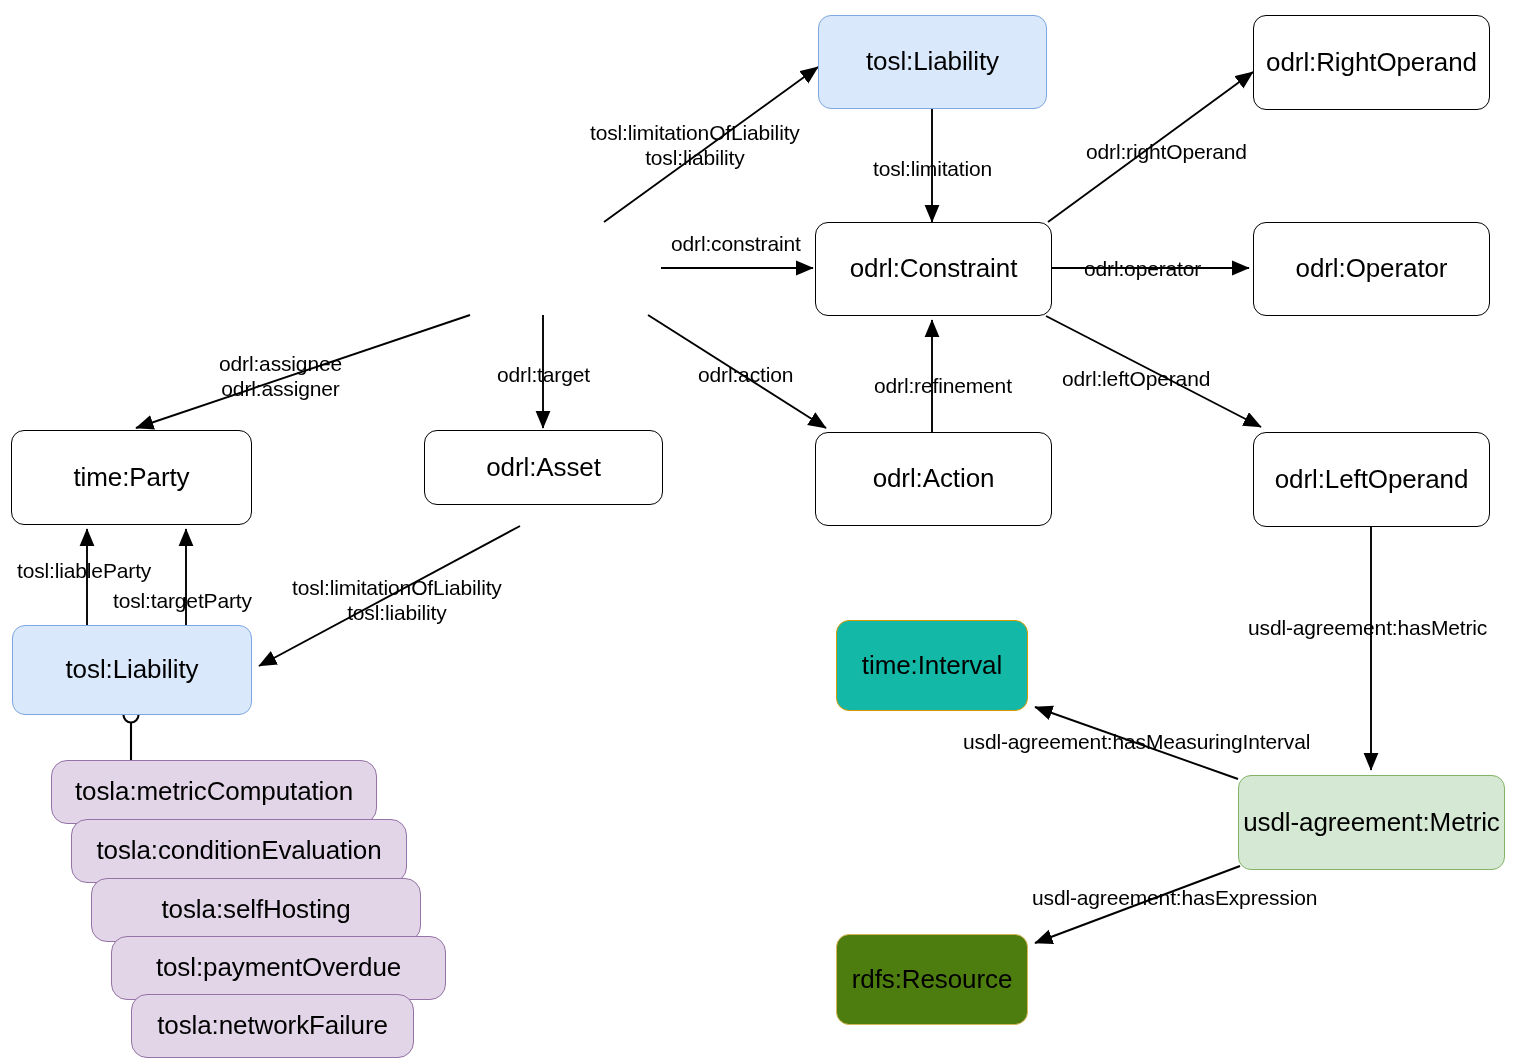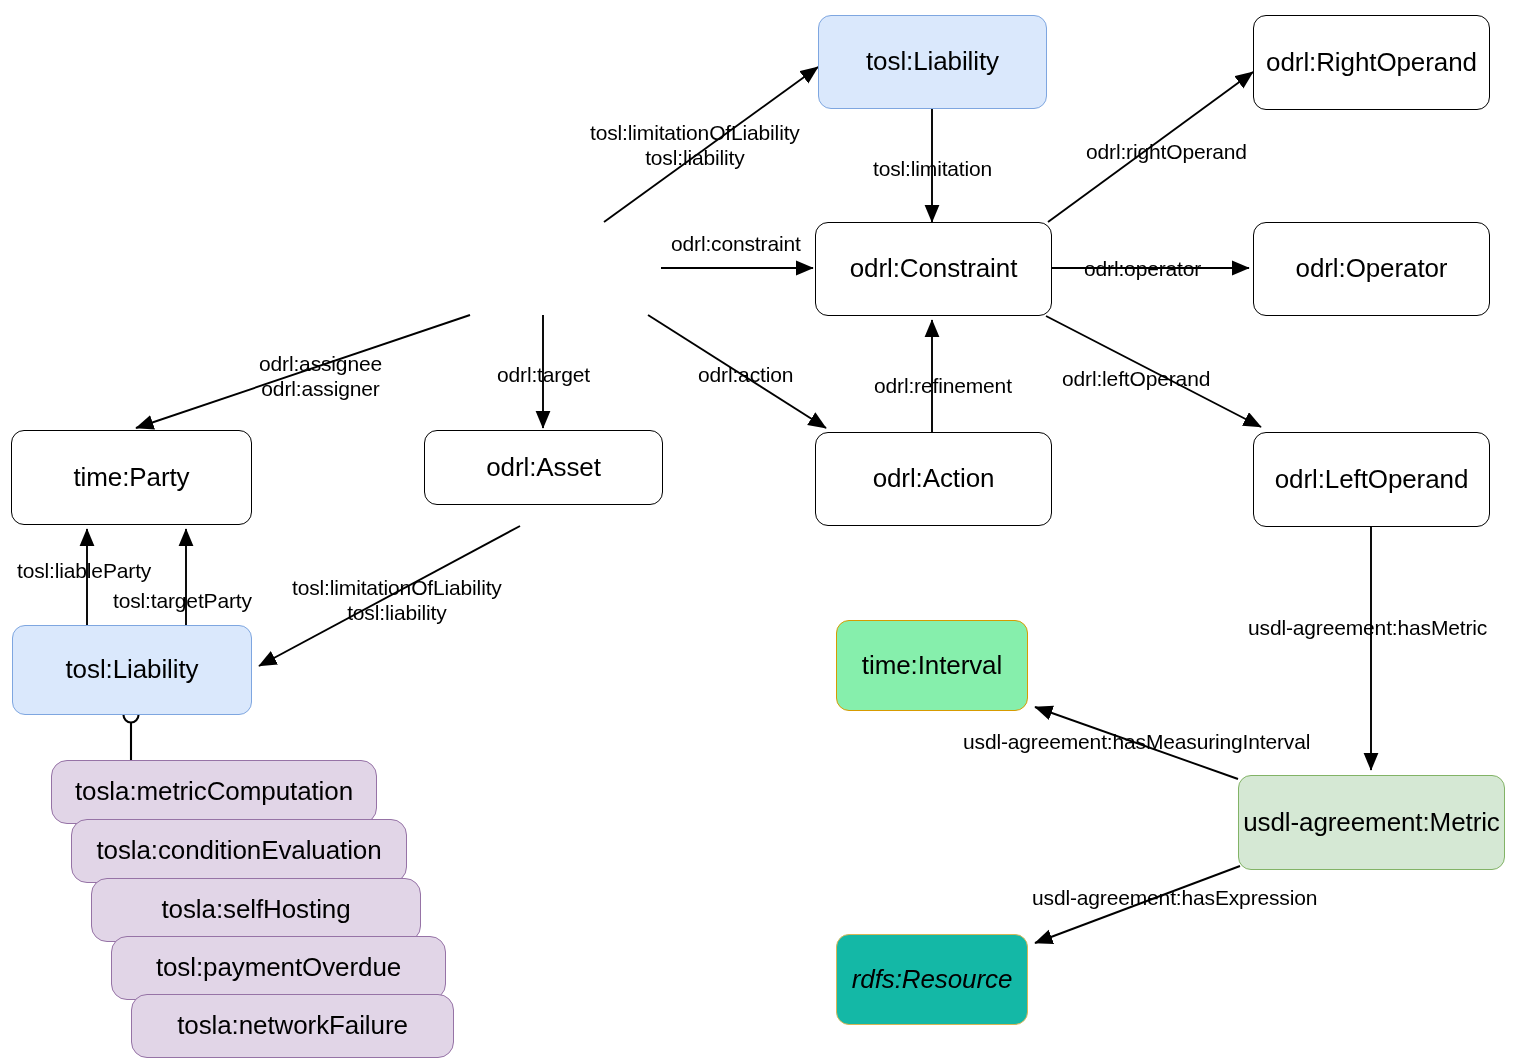--- a/index.html
+++ b/index.html
@@ -43,27 +43,26 @@
   }
   .node.blue {
     background: #dae8fc;
     border-color: #7ea6e0;
   }
   .node.green {
     background: #d5e8d4;
     border-color: #82b366;
   }
   .node.orange {
-    background: #86efac;
+    background: #14b8a6;
     border-color: #d79b00;
   }
   .node.yellow {
-    background: #14b8a6;
+    background: #4d7c0f;
     border-color: #d6b656;
-    font-style: italic;
   }
   .node.purple {
     background: #e1d5e7;
     border-color: #9673a6;
     border-radius: 16px;
   }
   .edge-label {
     position: absolute;
     font-size: 21px;
     color: #000000;
@@ -216,21 +215,21 @@
   </div>
 
   <div class="node purple" style="left:91px; top:878px; width:330px; height:64px; z-index:7;">
     <span>tosla:selfHosting</span>
   </div>
 
   <div class="node purple" style="left:111px; top:936px; width:335px; height:64px; z-index:8;">
     <span>tosl:paymentOverdue</span>
   </div>
 
-  <div class="node purple" style="left:131px; top:994px; width:323px; height:64px; z-index:9;">
+  <div class="node purple" style="left:131px; top:994px; width:283px; height:64px; z-index:9;">
     <span>tosla:networkFailure</span>
   </div>
 
   <div class="edge-label two-line" style="left:590px; top:120px;">
     <div>tosl:limitationOfLiability</div>
     <div style="text-align:center;">tosl:liability</div>
   </div>
 
   <div class="edge-label" style="left:873px; top:156px;">
     <span>tosl:limitation</span>
@@ -241,21 +240,21 @@
   </div>
 
   <div class="edge-label" style="left:671px; top:231px;">
     <span>odrl:constraint</span>
   </div>
 
   <div class="edge-label" style="left:1084px; top:256px;">
     <span>odrl:operator</span>
   </div>
 
-  <div class="edge-label two-line" style="left:219px; top:351px;margin-left:40px;">
+  <div class="edge-label two-line" style="left:219px; top:351px;">
     <div>odrl:assignee</div>
     <div style="text-align:center;">odrl:assigner</div>
   </div>
 
   <div class="edge-label" style="left:497px; top:362px;">
     <span>odrl:target</span>
   </div>
 
   <div class="edge-label" style="left:698px; top:362px;">
     <span>odrl:action</span>

